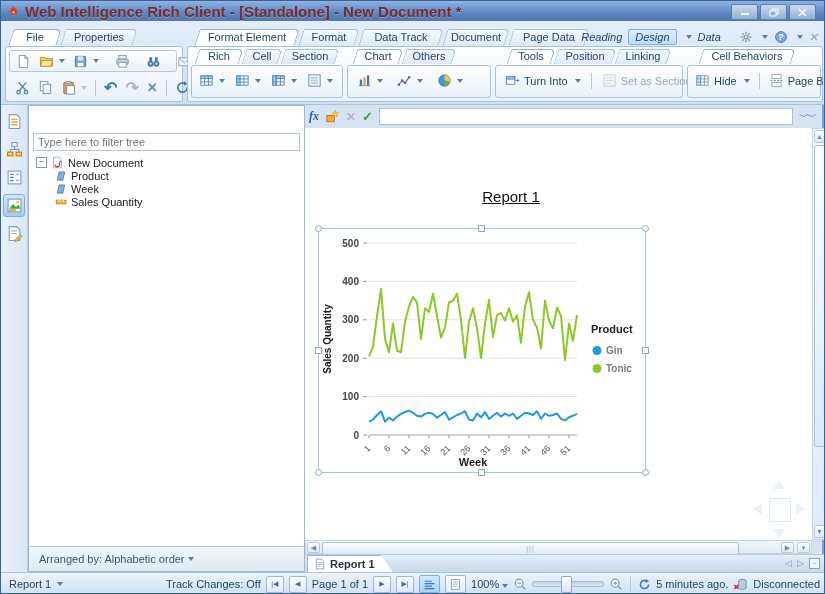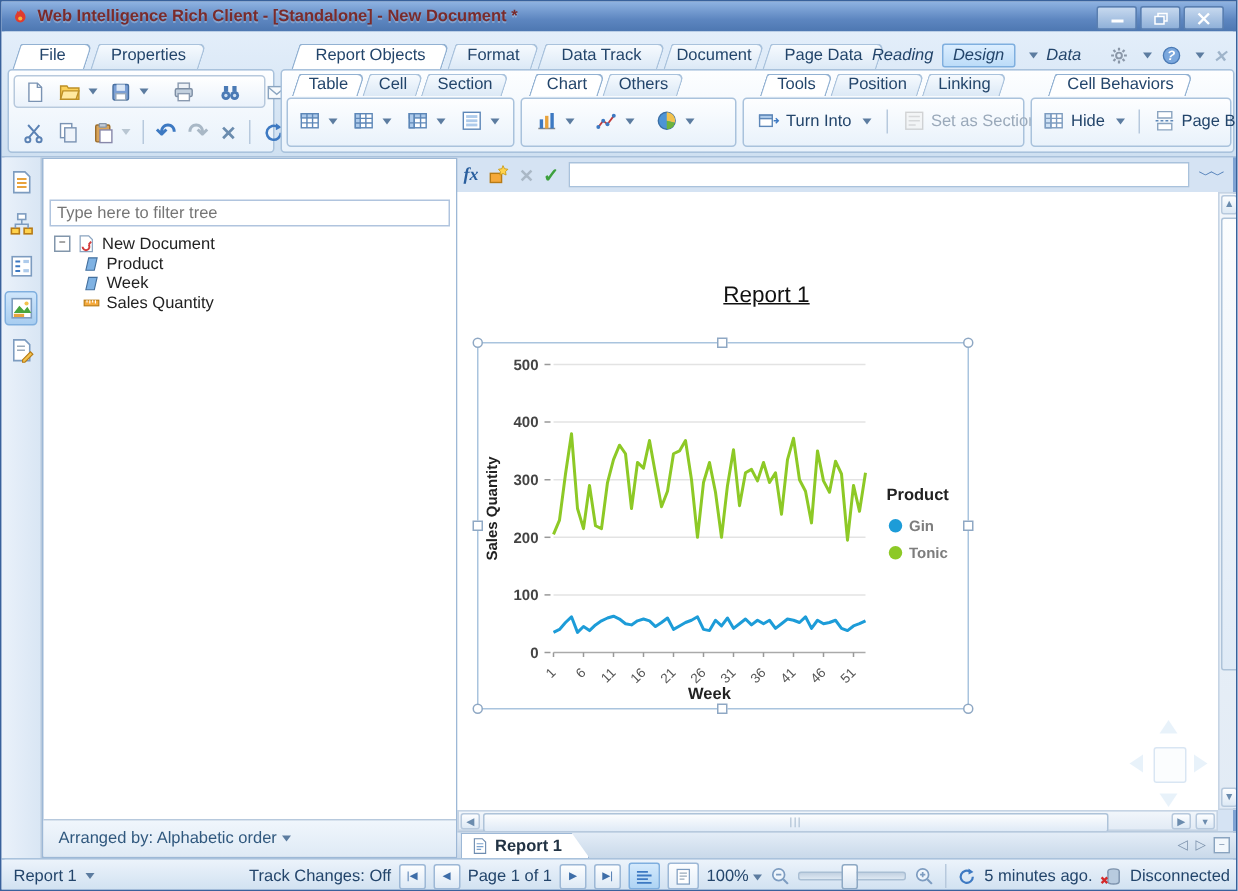--- a/index.html
+++ b/index.html
@@ -3,21 +3,21 @@
 <meta charset="utf-8">
 <style>
   html,body{margin:0;padding:0;background:#9eb6d4;font-family:"Liberation Sans",sans-serif;}
   #window{position:relative;width:825px;height:594px;background:#d5e3f3;border:1px solid #39619b;box-sizing:border-box;overflow:hidden;box-shadow:inset 0 0 0 2px #7fa3d3;}
   .abs{position:absolute;}
   .ic{display:inline-block;vertical-align:middle;}
   .sep{width:1px;height:16px;background:#b7c9dd;margin:0 2px;}
   .dar{width:0;height:0;border-left:3px solid transparent;border-right:3px solid transparent;border-top:4px solid #5c7ca0;display:inline-block;margin-left:3px;}
   
   #titlebar{left:0;top:0;width:100%;height:20px;background:linear-gradient(#8fb3e2,#5d86c0 60%,#4d77b1);display:flex;align-items:center;padding-left:6px;box-sizing:border-box;}
-  #title-text{color:#7a2b2b;font-size:11px;font-weight:bold;margin-left:5px;text-shadow:0 1px 0 rgba(255,255,255,.25);}
+  #title-text{color:#7a2b2b;font-size:15px;font-weight:bold;margin-left:5px;text-shadow:0 1px 0 rgba(255,255,255,.25);}
   .winbtn{width:25px;height:14px;border:1px solid #5a7fb0;border-radius:2px;background:linear-gradient(#c7d9ef,#8fb0d8);display:flex;align-items:center;justify-content:center;margin-left:2px;}
   
   #ribbon{left:0;top:20px;width:825px;height:84px;background:linear-gradient(#e3eefa,#cfe0f1);border-bottom:1px solid #aac2dc;box-sizing:border-box;}
   .gbox{position:absolute;border:1px solid #a9c2dc;border-radius:3px;background:linear-gradient(#fdfeff,#e9f2fb);}
   .ftab{position:absolute;height:17px;line-height:17px;font-size:11px;color:#23456b;text-align:center;cursor:default;}
   .ftab::before{content:"";position:absolute;inset:0;transform:skewX(-18deg);background:linear-gradient(#f6fafe,#dcE9f6);border:1px solid #a9c2dc;border-bottom:none;border-radius:2px 5px 0 0;}
   .ftab.active::before{background:#fff;border-color:#92b1d2;}
   .ftab span{position:relative;padding:0 4px;}
   .bar{position:absolute;border:1px solid #b7c9dd;border-radius:3px;background:linear-gradient(#ffffff,#eaf2fb);display:flex;align-items:center;padding:0 4px;gap:4px;box-sizing:border-box;}
   .iconrow{position:absolute;display:flex;align-items:center;gap:4px;}
@@ -373,21 +373,21 @@
       <span class="sep"></span>
       <span class="ibtn">
           <svg class="ic" width="15" height="15">
             <use href="#s-refresh"></use>
           </svg>
           <span class="dar"></span>
         </span>
     </div>
 
     <div class="gbox" style="left:186px;top:25px;width:634px;height:54px;"></div>
-    <div class="ftab active" style="left:196px;top:8px;width:100px;"><span>Report Objects</span></div>
+    <div class="ftab active" style="left:196px;top:8px;width:100px;"><span>Format Element</span></div>
     <div class="ftab" style="left:300px;top:8px;width:56px;"><span>Format</span></div>
     <div class="ftab" style="left:360px;top:8px;width:80px;"><span>Data Track</span></div>
     <div class="ftab" style="left:444px;top:8px;width:62px;"><span>Document</span></div>
     <div class="ftab" style="left:510px;top:8px;width:76px;"><span>Page Data</span></div>
 
     <div class="modes">
       <span>Reading</span>
       <span class="modebox"><span>Design</span></span>
       <span class="dar"></span>
       <span>Data</span>
@@ -400,21 +400,21 @@
           <svg class="ic" width="14" height="14" style="position:absolute;left:0;top:0;">
             <use href="#s-help"></use>
           </svg>
           <span style="position:absolute;left:0;top:0;width:14px;text-align:center;font-size:9px;font-weight:bold;color:#fff;line-height:14px;">?</span>
         </span>
       <span class="dar"></span>
       <span class="xglyph">✕</span>
     </div>
 
     <div class="gbox" style="left:190px;top:44px;width:150px;height:31px;"></div>
-    <div class="ftab active" style="left:196px;top:28px;width:44px;height:15px;line-height:15px;"><span>Table</span></div>
+    <div class="ftab active" style="left:196px;top:28px;width:44px;height:15px;line-height:15px;"><span>Rich</span></div>
     <div class="ftab" style="left:243px;top:28px;width:36px;height:15px;line-height:15px;"><span>Cell</span></div>
     <div class="ftab" style="left:282px;top:28px;width:54px;height:15px;line-height:15px;"><span>Section</span></div>
     <div class="iconrow" style="left:196px;top:51px;gap:6px;">
       <span class="ibtn">
           <svg class="ic" width="15" height="15">
             <use href="#s-tblh"></use>
           </svg>
           <span class="dar"></span>
         </span>
       <span class="ibtn">

